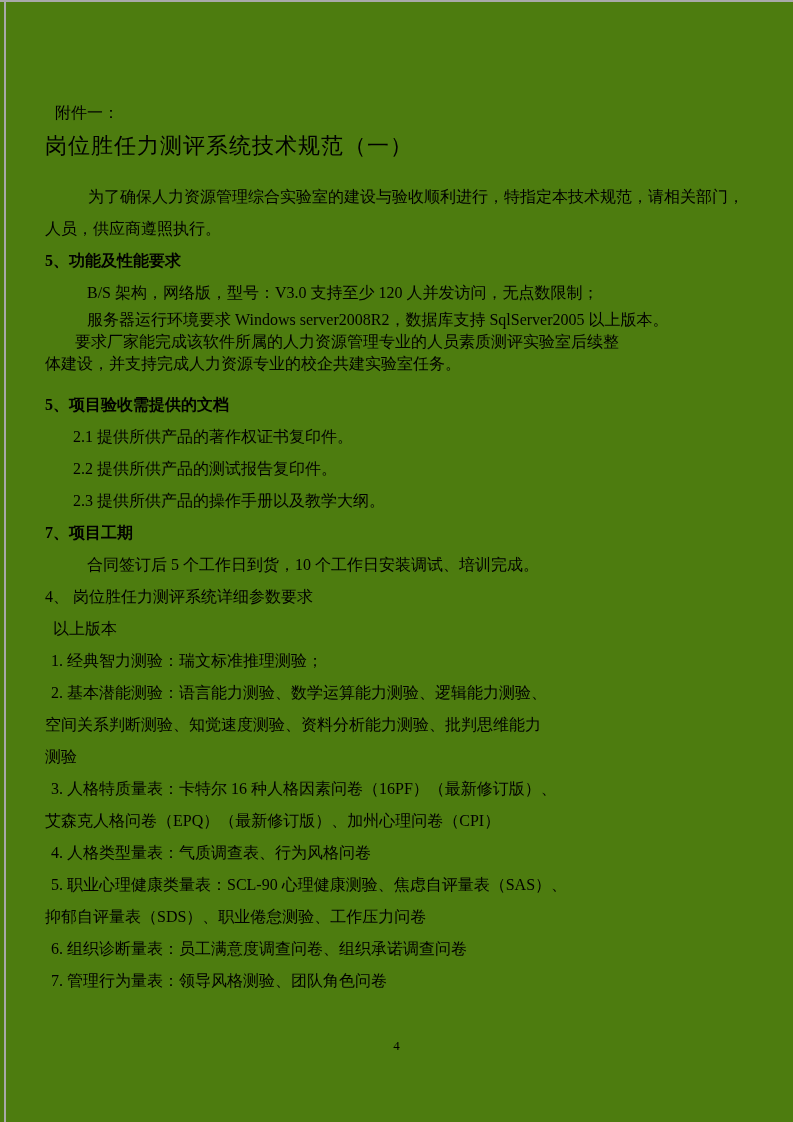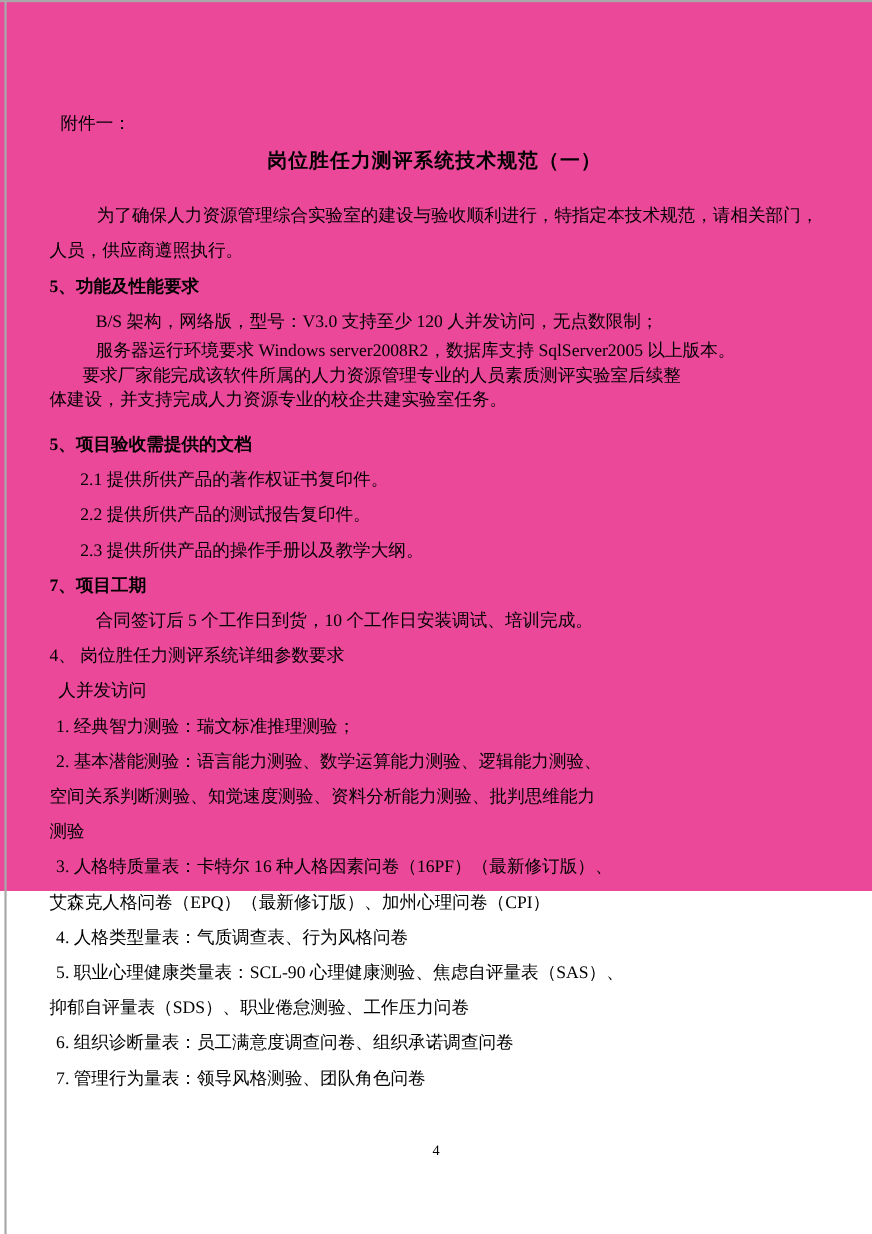--- a/index.html
+++ b/index.html
@@ -5,22 +5,22 @@
   * { margin: 0; padding: 0; box-sizing: border-box; }
   html, body { background: #ffffff; }
   body {
     width: 793px; height: 1122px;
     font-family: "Liberation Serif", "DejaVu Serif", serif;
     color: #000000;
     position: relative;
     overflow: hidden;
   }
   .page {
-    width: 793px; height: 810px;
-    background: #ec4899;
+    width: 793px; height: 1122px;
+    background: #4d7c0f;
     position: relative;
   }
   .border-top {
     position: absolute; top: 0; left: 0;
     width: 793px; height: 2px;
     background: #a9a9a9;
   }
   .border-left {
     position: absolute; top: 0; left: 4px;
     width: 2px; height: 1122px;
@@ -33,24 +33,24 @@
     padding-top: 97px;
   }
   .line {
     font-size: 16px;
     line-height: 32px;
     white-space: nowrap;
   }
   .tight { line-height: 22px; }
   .bold { font-weight: bold; }
   .doc-title {
-    font-size: 18px;
-    font-weight: bold;
+    font-size: 22px;
+    font-weight: normal;
     line-height: 30px;
-    text-align: center;
+    text-align: left;
     margin-top: 2px;
     letter-spacing: 1px;
   }
   .attachment { padding-left: 10px; }
   .intro-first { margin-top: 20px; text-align: center; }
   .indent-2em { padding-left: 42px; }
   .indent-15em { padding-left: 30px; }
   .indent-sub { padding-left: 28px; }
   .indent-item { padding-left: 6px; }
   .indent-small { padding-left: 8px; }
@@ -88,21 +88,21 @@
 
     <p class="line bold sec2-head">5、项目验收需提供的文档</p>
     <p class="line indent-sub">2.1 提供所供产品的著作权证书复印件。</p>
     <p class="line indent-sub">2.2 提供所供产品的测试报告复印件。</p>
     <p class="line indent-sub">2.3 提供所供产品的操作手册以及教学大纲。</p>
 
     <p class="line bold">7、项目工期</p>
     <p class="line indent-2em">合同签订后 5 个工作日到货，10 个工作日安装调试、培训完成。</p>
 
     <p class="line">4、 岗位胜任力测评系统详细参数要求</p>
-    <p class="line indent-small">人并发访问</p>
+    <p class="line indent-small">以上版本</p>
 
     <p class="line indent-item">1. 经典智力测验：瑞文标准推理测验；</p>
     <p class="line indent-item">2. 基本潜能测验：语言能力测验、数学运算能力测验、逻辑能力测验、</p>
     <p class="line">空间关系判断测验、知觉速度测验、资料分析能力测验、批判思维能力</p>
     <p class="line">测验</p>
     <p class="line indent-item">3. 人格特质量表：卡特尔 16 种人格因素问卷（16PF）（最新修订版）、</p>
     <p class="line">艾森克人格问卷（EPQ）（最新修订版）、加州心理问卷（CPI）</p>
     <p class="line indent-item">4. 人格类型量表：气质调查表、行为风格问卷</p>
     <p class="line indent-item">5. 职业心理健康类量表：SCL-90 心理健康测验、焦虑自评量表（SAS）、</p>
     <p class="line">抑郁自评量表（SDS）、职业倦怠测验、工作压力问卷</p>

